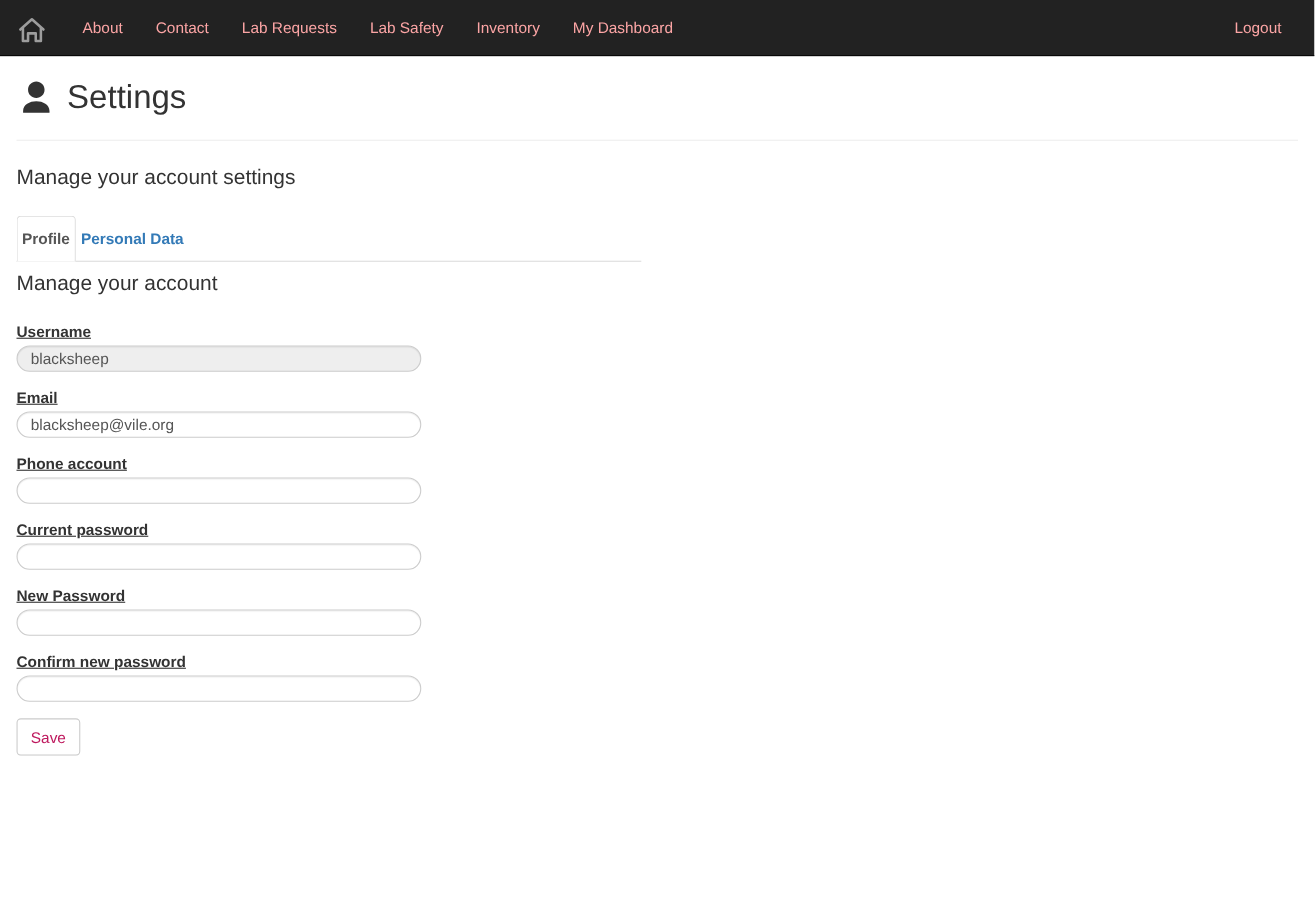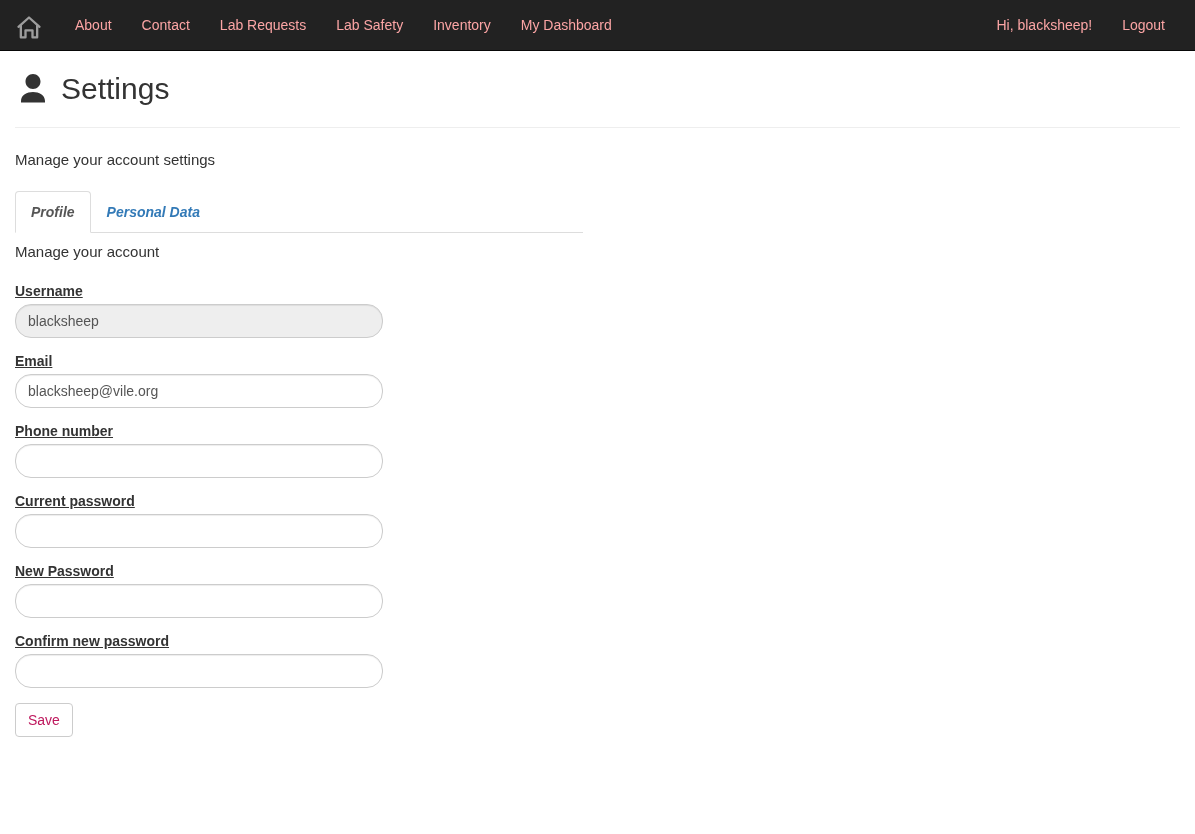--- a/index.html
+++ b/index.html
@@ -56,45 +56,44 @@
   }
   h2.page-title svg {
     margin-right: 10px;
   }
   hr {
     border: 0;
     border-top: 1px solid #eee;
     margin: 20px 0;
   }
   h4 {
-    font-size: 15px;
+    font-size: 19px;
     font-weight: 500;
     margin: 23px 0;
     color: #333;
   }
   .nav-tabs {
     border-bottom: 1px solid #ddd;
     list-style: none;
     padding: 0;
     margin: 0 0 0 0;
     display: flex;
   }
   .nav-tabs li {
     margin-bottom: -1px;
   }
   .nav-tabs li a {
     display: block;
-    padding: 10px 15px;
+    padding: 10px 4px;
     border: 1px solid transparent;
     border-radius: 4px 4px 0 0;
     text-decoration: none;
     color: #337ab7;
     font-weight: bold;
     line-height: 1.42857143;
-    font-style: italic;
   }
   .nav-tabs li.active a {
     color: #555;
     background: #fff;
     border-color: #ddd #ddd transparent;
     cursor: default;
   }
   .row {
     display: flex;
     flex-wrap: wrap;
@@ -118,21 +117,21 @@
     display: inline-block;
     margin-bottom: 5px;
     font-weight: bold;
     max-width: 100%;
     text-decoration: underline;
   }
   .form-control {
     display: block;
     width: 100%;
     box-sizing: border-box;
-    height: 34px;
+    height: 24px;
     padding: 6px 12px;
     font-size: 14px;
     line-height: 1.42857143;
     color: #555;
     background: #fff;
     border: 1px solid #ccc;
     border-radius: 16px;
     box-shadow: inset 0 1px 1px rgba(0,0,0,.075);
   }
   .form-control[disabled] {
@@ -177,23 +176,20 @@
       </li>
     <li>
         <a href="#">Inventory</a>
       </li>
     <li>
         <a href="#">My Dashboard</a>
       </li>
   </ul>
   <ul class="right">
     <li>
-        <a href="#">Hi, blacksheep!</a>
-      </li>
-    <li>
         <a href="#">Logout</a>
       </li>
   </ul>
 </nav>
 
 <div class="container">
 
   <h2 class="page-title">
     <svg width="36" height="36" viewBox="0 0 24 24" fill="#333">
       <path d="M12 12c2.8 0 5-2.2 5-5s-2.2-5-5-5-5 2.2-5 5 2.2 5 5 5zm0 2c-4 0-8 2-8 6v1h16v-1c0-4-4-6-8-6z"></path>
@@ -227,21 +223,21 @@
               <label>Username</label>
               <input class="form-control" disabled="" value="blacksheep" style="">
             </div>
 
             <div class="form-group">
               <label>Email</label>
               <input type="email" class="form-control" value="blacksheep@vile.org" style="">
             </div>
 
             <div class="form-group">
-              <label>Phone number</label>
+              <label>Phone account</label>
               <input type="text" class="form-control" value="" style="">
             </div>
 
             <div class="form-group">
               <label>Current password</label>
               <input type="password" class="form-control" value="" style="">
             </div>
 
             <div class="form-group">
               <label>New Password</label>

